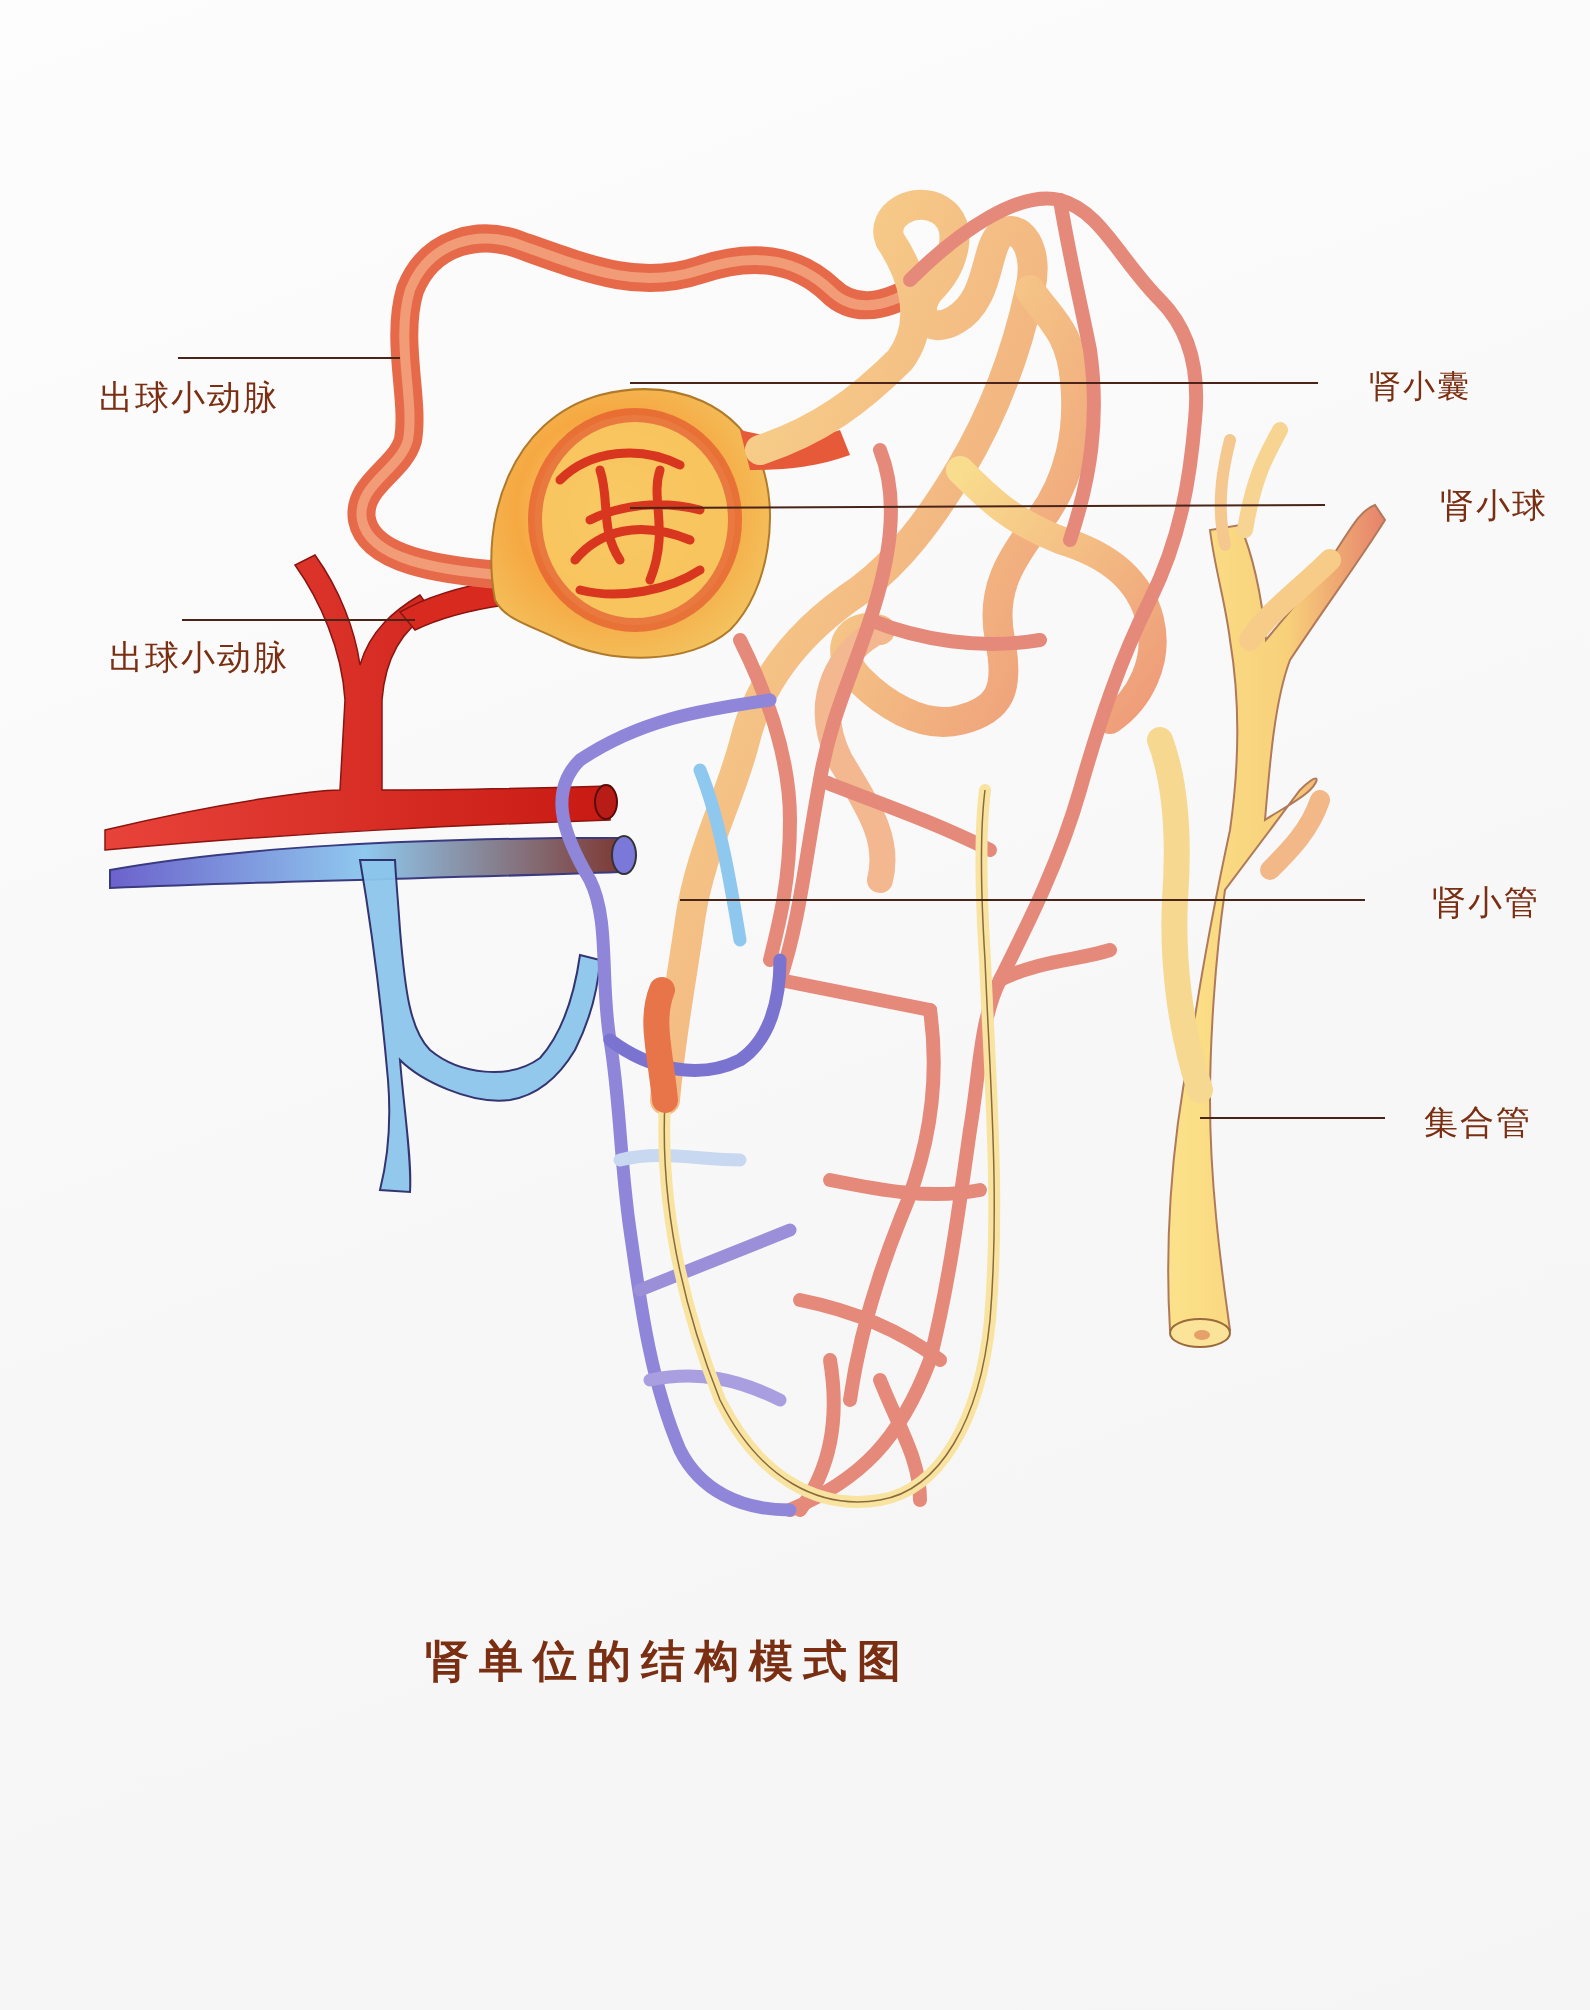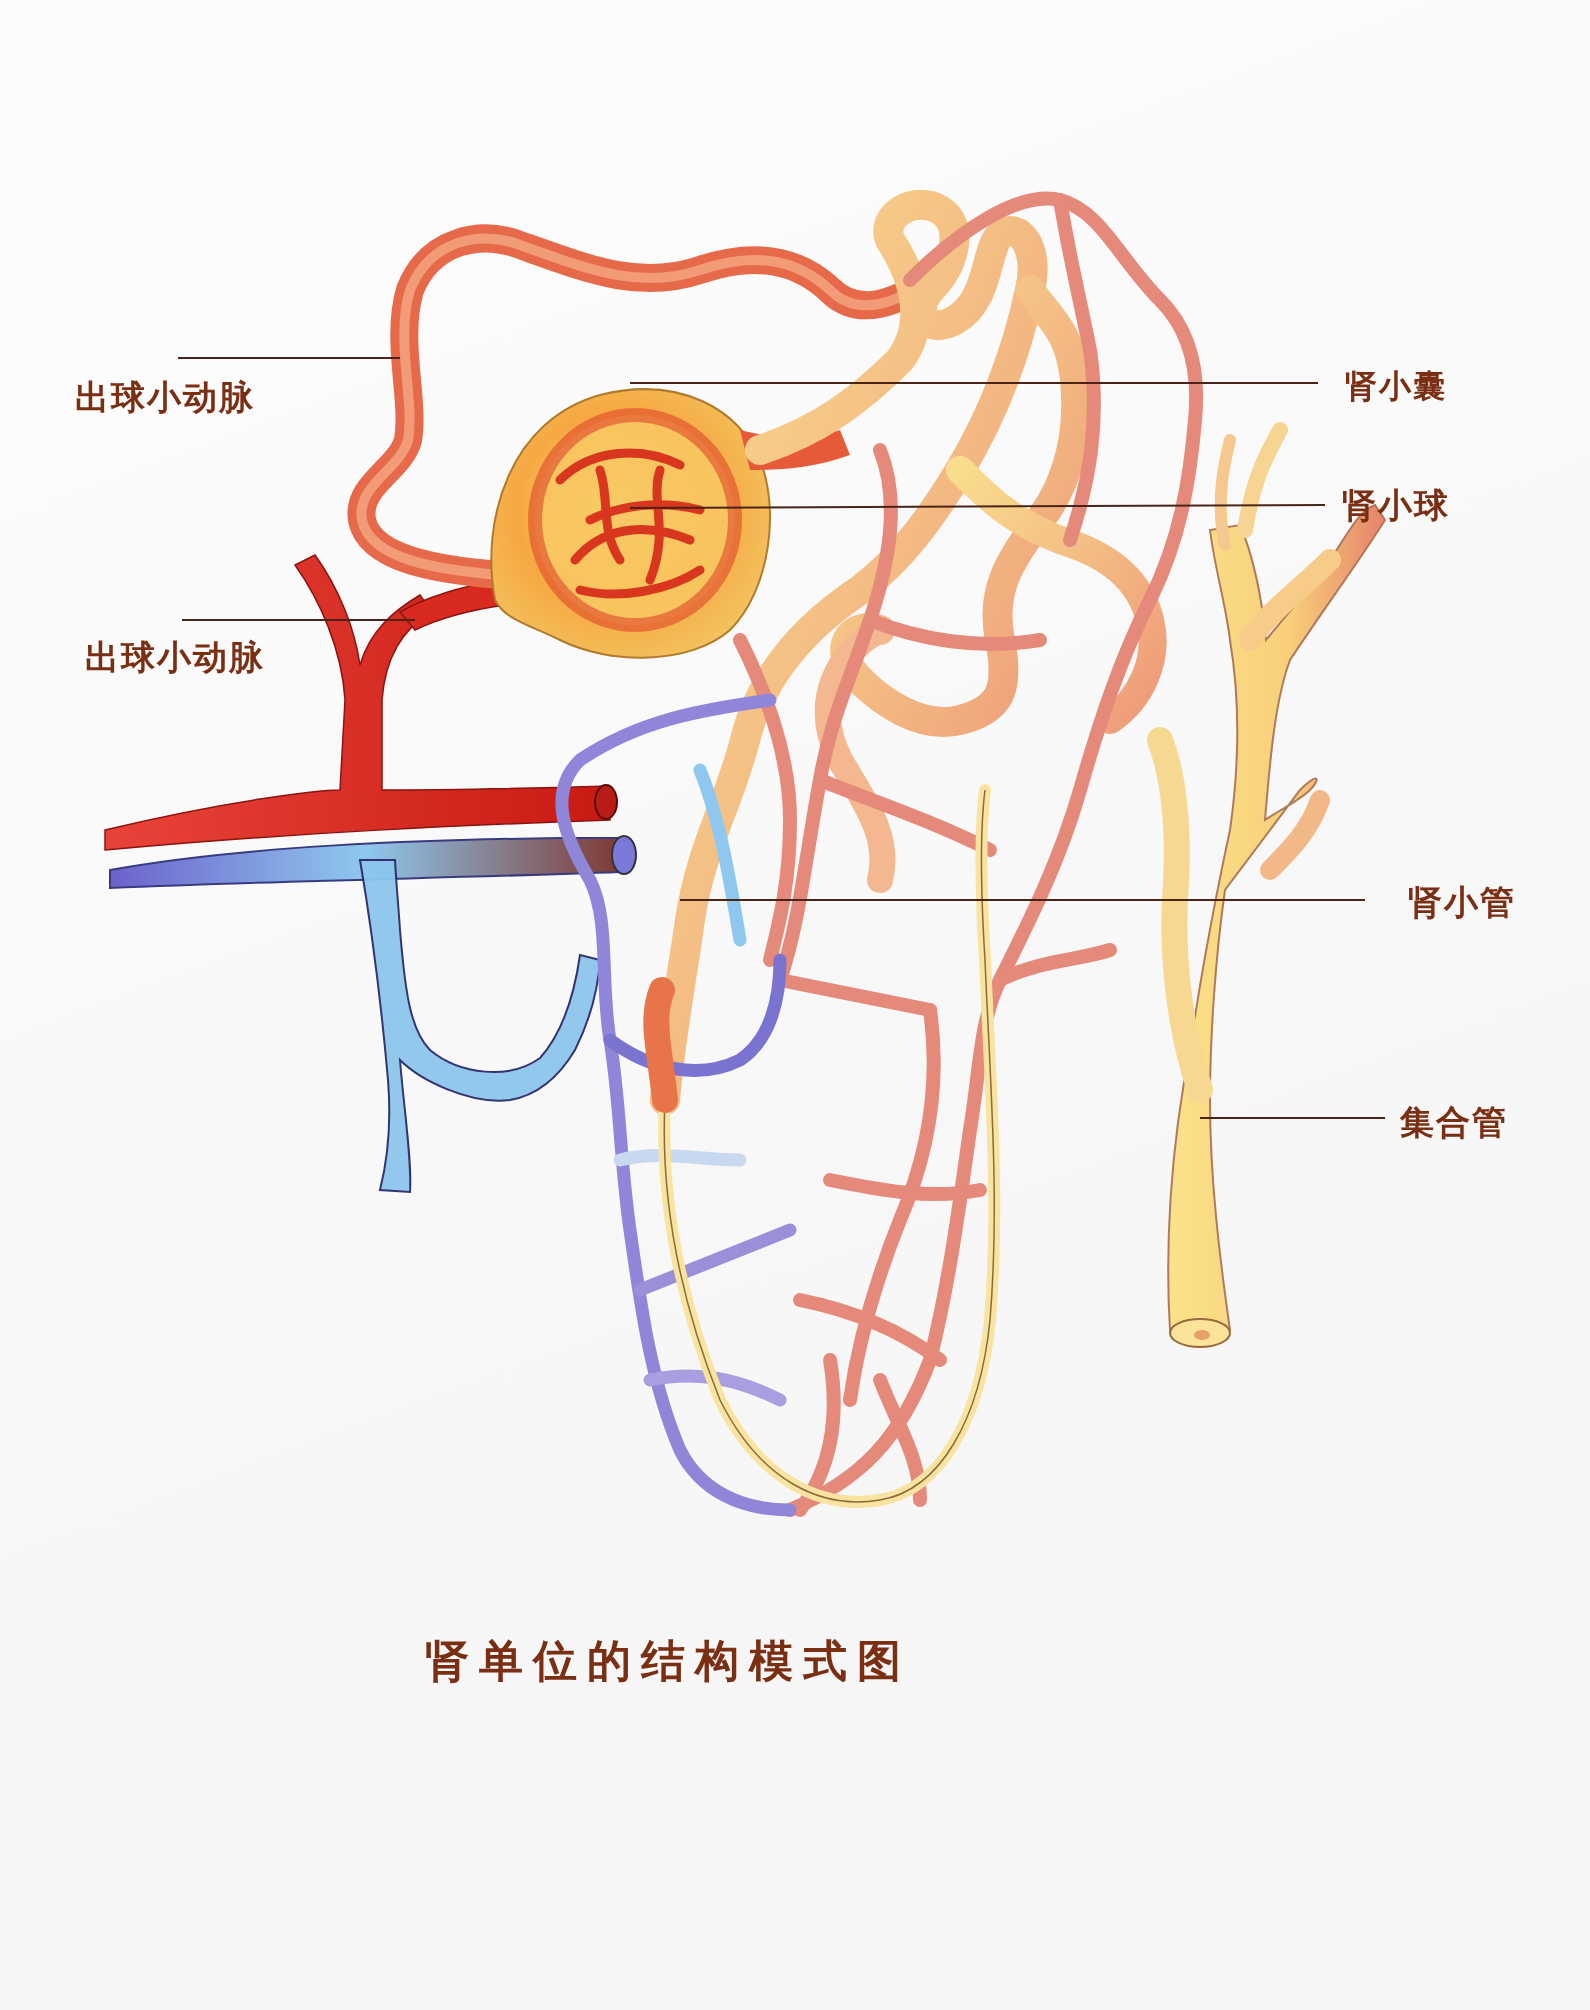--- a/index.html
+++ b/index.html
@@ -1,19 +1,19 @@
 <!DOCTYPE html>
 <html><head>
 <meta charset="utf-8">
 <style>
   html,body{margin:0;padding:0;background:#fbfafa;}
   body{width:1590px;height:2010px;position:relative;overflow:hidden;font-family:"DejaVu Serif",serif;}
   #paper{position:absolute;left:0;top:0;width:1590px;height:2010px;background:linear-gradient(160deg,#fdfdfd 0%,#f8f7f7 60%,#f6f5f5 100%);}
   svg#illus{position:absolute;left:0;top:0;}
-  .label{position:absolute;color:#7a2e12;font-family:"DejaVu Serif",serif;font-size:34px;letter-spacing:2px;white-space:nowrap;font-weight:bold;}
+  .label{position:absolute;color:#7a2e12;font-family:"DejaVu Serif",serif;font-size:34px;letter-spacing:2px;white-space:nowrap;font-weight:normal;margin-left:24px;}
   .title{position:absolute;color:#7a2e12;font-family:"DejaVu Serif",serif;font-size:44px;letter-spacing:10px;white-space:nowrap;font-weight:bold;}
 </style>
 </head>
 <body>
 
 <div id="paper"></div>
 
 <svg id="illus" width="1590" height="2010" viewBox="0 0 1590 2010">
   <defs>
     <linearGradient id="artGrad" x1="0" x2="1" y1="0" y2="0">
@@ -123,17 +123,17 @@
     <line x1="630" y1="383" x2="1318" y2="383"></line>
     <line x1="630" y1="508" x2="1325" y2="505"></line>
     <line x1="680" y1="900" x2="1365" y2="900"></line>
     <line x1="1200" y1="1118" x2="1385" y2="1118"></line>
   </g>
 </svg>
 
 <div class="label" style="left:75px;top:375px;">出球小动脉</div>
 <div class="label" style="left:85px;top:635px;">出球小动脉</div>
 <div class="label" style="left:1345px;top:365px;font-size:32px;">肾小囊</div>
-<div class="label" style="left:1342px;top:483px;">肾小球</div>
+<div class="label" style="left:1416px;top:483px;">肾小球</div>
 <div class="label" style="left:1408px;top:880px;">肾小管</div>
 <div class="label" style="left:1400px;top:1100px;">集合管</div>
 
 <div class="title" style="left:425px;top:1632px;">肾单位的结构模式图</div>
 
 </body></html>

